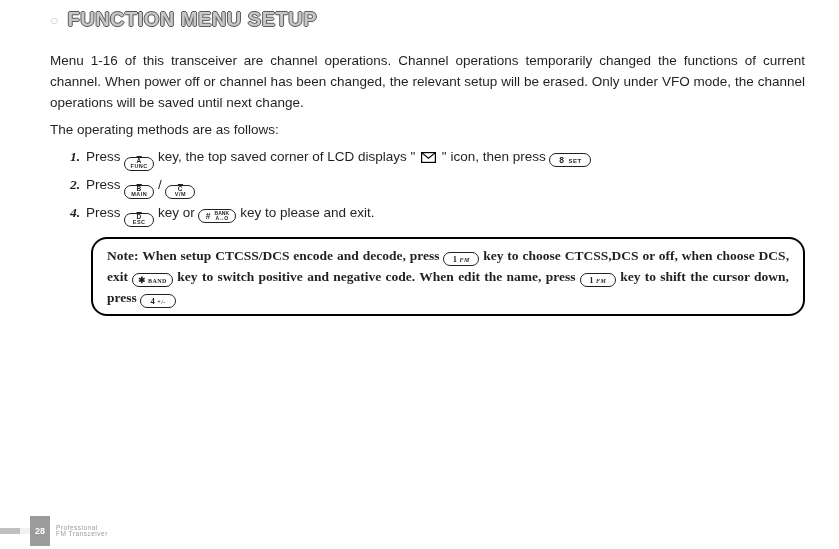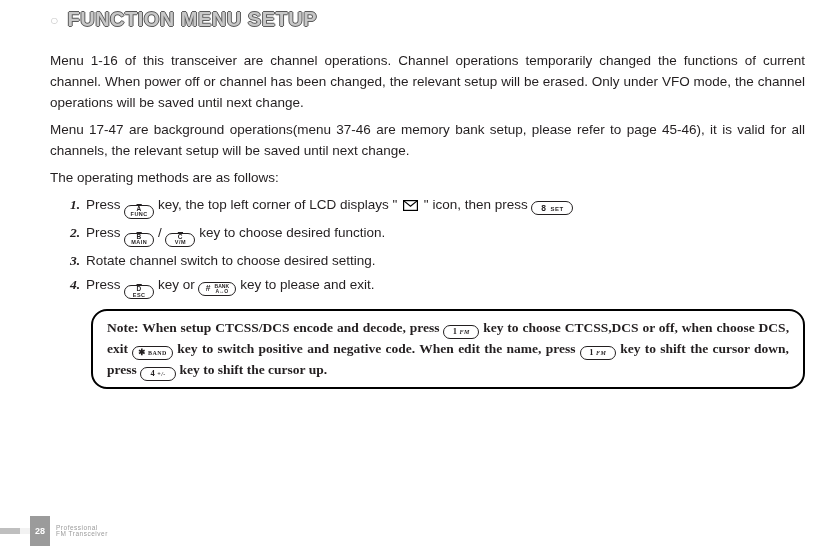--- a/index.html
+++ b/index.html
@@ -158,34 +158,33 @@
 
 <div class="page">
 
   <div class="title-row">
     <span class="title-bullet">○</span>
     <span class="title-text">FUNCTION MENU SETUP</span>
   </div>
 
   <div class="body">
     <p>Menu 1-16 of this transceiver are channel operations. Channel operations temporarily changed the functions of current channel. When power off or channel has been changed, the relevant setup will be erased. Only under VFO mode, the channel operations will be saved until next change.</p>
-    <p>Menu 17-47 are background operations(menu 37-46 are memory bank setup, please refer to page 45-46), it is valid for all channels, the relevant setup will be saved until next change.</p>
     <p>The operating methods are as follows:</p>
 
     <ol class="steps">
       <li>
         <span class="num">1.</span>
         <span>Press </span>
         <span class="key">
           <span class="stack">
               <span class="ktop"><span class="line">A</span></span>
               <span class="kbot">FUNC</span>
             </span>
         </span>
-        <span> key, the top left corner of LCD displays " </span>
+        <span> key, the top saved corner of LCD displays " </span>
         <span class="env-icon">
           <svg width="15" height="11" viewBox="0 0 15 11">
               <rect x="0.6" y="0.6" width="13.8" height="9.8" fill="none" stroke="#000" stroke-width="1.2"></rect>
               <path d="M0.6 0.6 L7.5 6.2 L14.4 0.6" fill="none" stroke="#000" stroke-width="1.2"></path>
             </svg>
         </span>
         <span> " icon, then press </span>
         <span class="key" style="min-width:42px">
           <span class="inline8"><span class="big">8</span><span class="set">SET</span></span>
         </span>
@@ -200,27 +199,22 @@
               <span class="kbot">MAIN</span>
             </span>
         </span>
         <span> / </span>
         <span class="key">
           <span class="stack">
               <span class="ktop"><span class="line">C</span></span>
               <span class="kbot">V/M</span>
             </span>
         </span>
-        <span> key to choose desired function.</span>
       </li>
 
-      <li>
-        <span class="num">3.</span>
-        <span>Rotate channel switch to choose desired setting.</span>
-      </li>
 
       <li>
         <span class="num">4.</span>
         <span>Press </span>
         <span class="key">
           <span class="stack">
               <span class="ktop"><span class="line">D</span></span>
               <span class="kbot">ESC</span>
             </span>
         </span>
@@ -248,21 +242,20 @@
         <span class="inline8"><span class="big">✱</span><span class="sub">BAND</span></span>
       </span>
       <span> key to switch positive and negative code. When edit the name, press </span>
       <span class="key" style="min-width:36px">
         <span class="inline8"><span class="big">1</span><span class="sub" style="font-style:italic">FM</span></span>
       </span>
       <span> key to shift the cursor down, press </span>
       <span class="key" style="min-width:36px">
         <span class="inline8"><span class="big">4</span><span class="sub" style="font-style:italic">+/-</span></span>
       </span>
-      <span> key to shift the cursor up.</span>
     </div>
   </div>
 
   <div class="footer">
     <span class="bar1"></span>
     <span class="bar2"></span>
     <span class="pn">28</span>
     <span class="ft">
       <span>Professional</span>
       <span>FM Transceiver</span>

